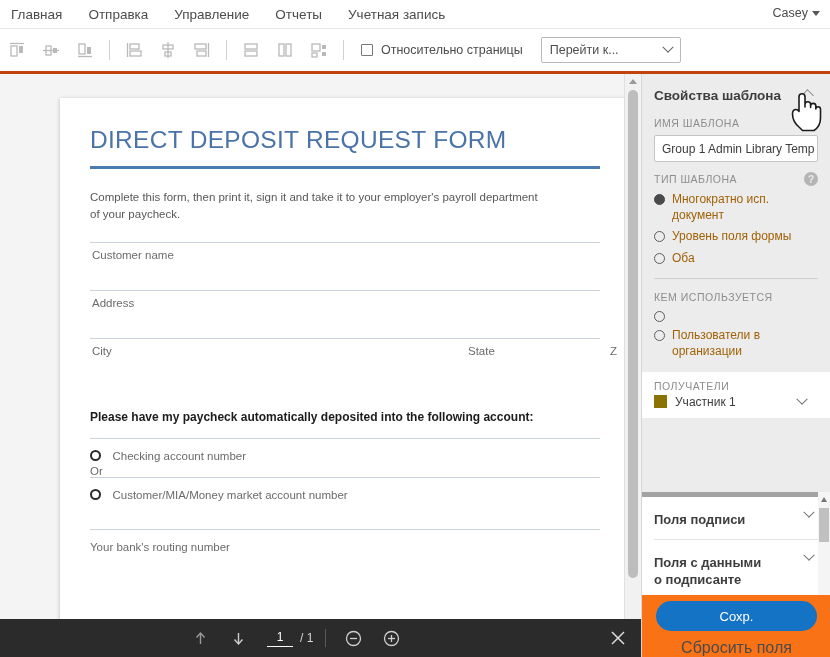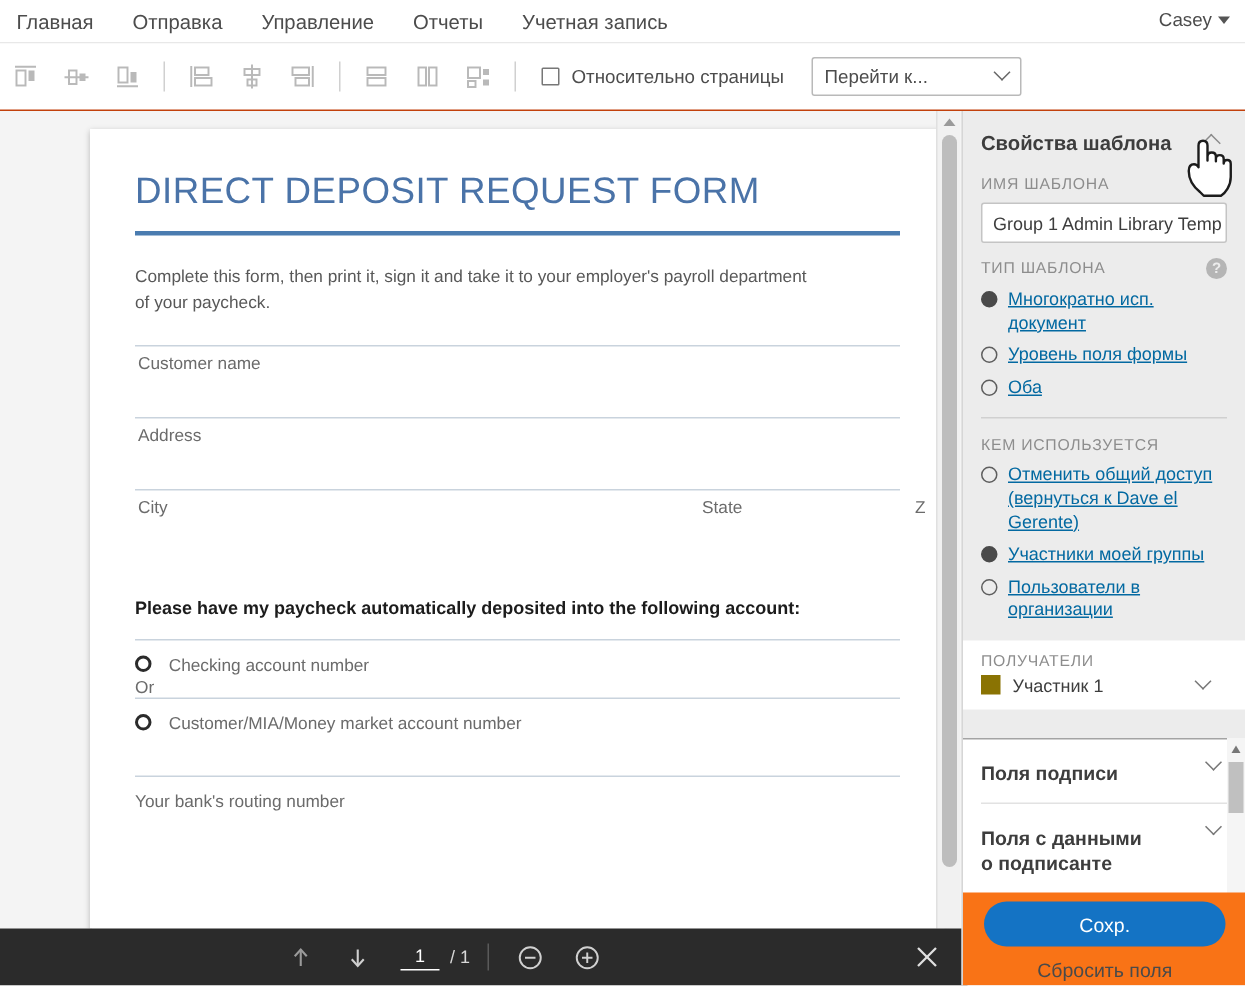--- a/index.html
+++ b/index.html
@@ -33,21 +33,21 @@
     border-left: 4px solid transparent;
     border-right: 4px solid transparent;
     border-top: 5px solid #555;
   }
 
   
   .toolbar {
     position: absolute; top: 29px; left: 0; width: 830px; height: 45px;
     background: #ffffff;
     display: flex; align-items: center;
-    border-bottom: 1px solid #c2410c;
+    border-bottom: 3px solid #c2410c;
     text-align: right;
   }
   .tb-group { display: flex; align-items: center; }
   .tb-btn {
     width: 30px; height: 30px; margin: 0 2px;
     display: flex; align-items: center; justify-content: center;
     cursor: pointer; border-radius: 2px;
   }
   .tb-sep { width: 1px; height: 20px; background: #d0d0d0; margin: 0 7px; }
   .tb-check {
@@ -73,21 +73,21 @@
   }
 
   
   .workarea {
     position: absolute; top: 74px; left: 0;
     width: 645px; height: 545px;
     background: #f4f4f4;
     overflow: hidden;
   }
   .doc-page {
-    position: absolute; top: 12px; left: 60px;
+    position: absolute; top: 24px; left: 60px;
     width: 570px; height: 540px;
     background: #ffffff;
     box-shadow: 0 1px 4px rgba(0,0,0,0.25);
     overflow: hidden;
   }
   .doc-inner { padding: 28px 30px 0 30px; }
   .doc-title {
     font-size: 24.5px; color: #4a73a8; letter-spacing: .3px;
     font-weight: 400; white-space: nowrap;
   }
@@ -221,41 +221,41 @@
   .radio-item {
     display: flex; align-items: flex-start; gap: 7px;
     margin: 6px 0; cursor: pointer;
   }
   .rad {
     width: 11px; height: 11px; border-radius: 50%;
     border: 1.6px solid #5e5e5e; background: #ececec;
     flex: 0 0 auto; margin-top: 2px;
   }
   .rad.on { background: #4a4a4a; border-color: #4a4a4a; }
-  .radio-label { font-size: 12px; color: #0369a1; line-height: 1.3; text-decoration: underline; }
+  .radio-label { font-size: 12px; color: #a16207; line-height: 1.3; }
   .rp-divider { height: 1px; background: #d0d0d0; margin: 12px 0 0 0; }
 
   .rp-recip-block {
     background: #ffffff; margin-top: 12px; padding: 8px 24px 9px 12px;
   }
   .recip-row {
     display: flex; align-items: center; gap: 8px; cursor: pointer;
   }
   .recip-swatch { width: 13px; height: 13px; background: #8a7303; flex: 0 0 auto; }
   .recip-name { font-size: 12px; color: #3d3d3d; flex: 1; }
   .chev-dn {
     width: 8px; height: 8px;
     border-right: 1.7px solid #767676; border-bottom: 1.7px solid #767676;
     transform: rotate(45deg) translate(-2px,-2px);
   }
 
   .fields-area {
     position: absolute; top: 418px; left: 0;
     width: 189px; height: 120px;
-    background: #ffffff; border-top: 1px solid #a3a3a3;
+    background: #ffffff; border-top: 5px solid #a3a3a3;
     overflow: hidden;
   }
   .field-group {
     display: flex; align-items: flex-start; justify-content: space-between;
     padding: 14px 18px 10px 12px; cursor: pointer;
   }
   .field-group-title {
     font-size: 13px; font-weight: bold; color: #3d3d3d; line-height: 1.35;
   }
   .fg-divider { height: 1px; background: #e2e2e2; margin: 0 12px; }
@@ -278,21 +278,21 @@
     position: absolute; bottom: 0; left: 0; width: 189px; height: 62px;
     background: #f97316; padding: 6px 14px 0 14px;
   }
   .save-btn {
     width: 100%; height: 30px; background: #1473c4; color: #ffffff;
     border: none; border-radius: 15px; font-size: 13px;
     font-family: "Liberation Sans", sans-serif;
     cursor: pointer; display: flex; align-items: center; justify-content: center;
   }
   .reset-link {
-    text-align: center; font-size: 13px; color: #4a4a4a;
+    text-align: center; font-size: 16px; color: #4a4a4a;
     margin-top: 8px; cursor: pointer;
   }
 
   
   .cursor-hand {
     position: absolute; top: 88px; left: 789px;
     width: 34px; height: 44px; pointer-events: none;
   }
   svg { display: block; }
 </style>
@@ -514,25 +514,20 @@
         <span class="rad"></span>
         <span class="radio-label">Оба</span>
       </div>
       <div class="rp-divider"></div>
     </div>
 
     <div class="rp-section">
       <div class="rp-label" style="margin-top:12px">КЕМ ИСПОЛЬЗУЕТСЯ</div>
       <div class="radio-item">
         <span class="rad"></span>
-        <span class="radio-label">Отменить общий доступ (вернуться к Dave el Gerente)</span>
-      </div>
-      <div class="radio-item">
-        <span class="rad on"></span>
-        <span class="radio-label">Участники моей группы</span>
       </div>
       <div class="radio-item">
         <span class="rad"></span>
         <span class="radio-label">Пользователи в организации</span>
       </div>
     </div>
 
     <div class="rp-recip-block">
       <div class="rp-label" style="margin:0 0 3px 0">ПОЛУЧАТЕЛИ</div>
       <div class="recip-row">

